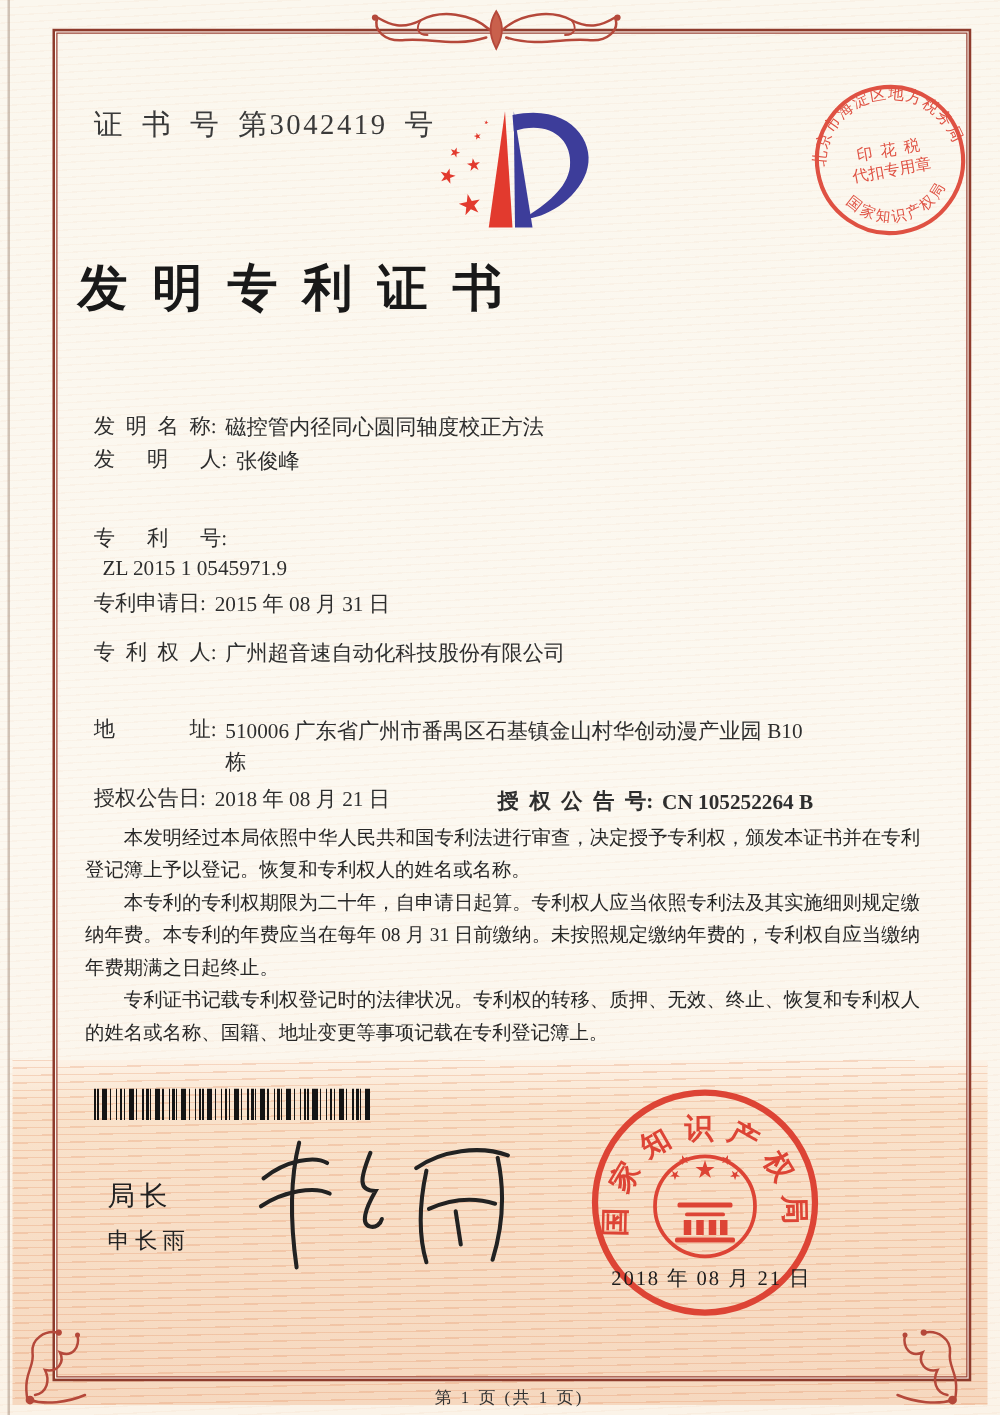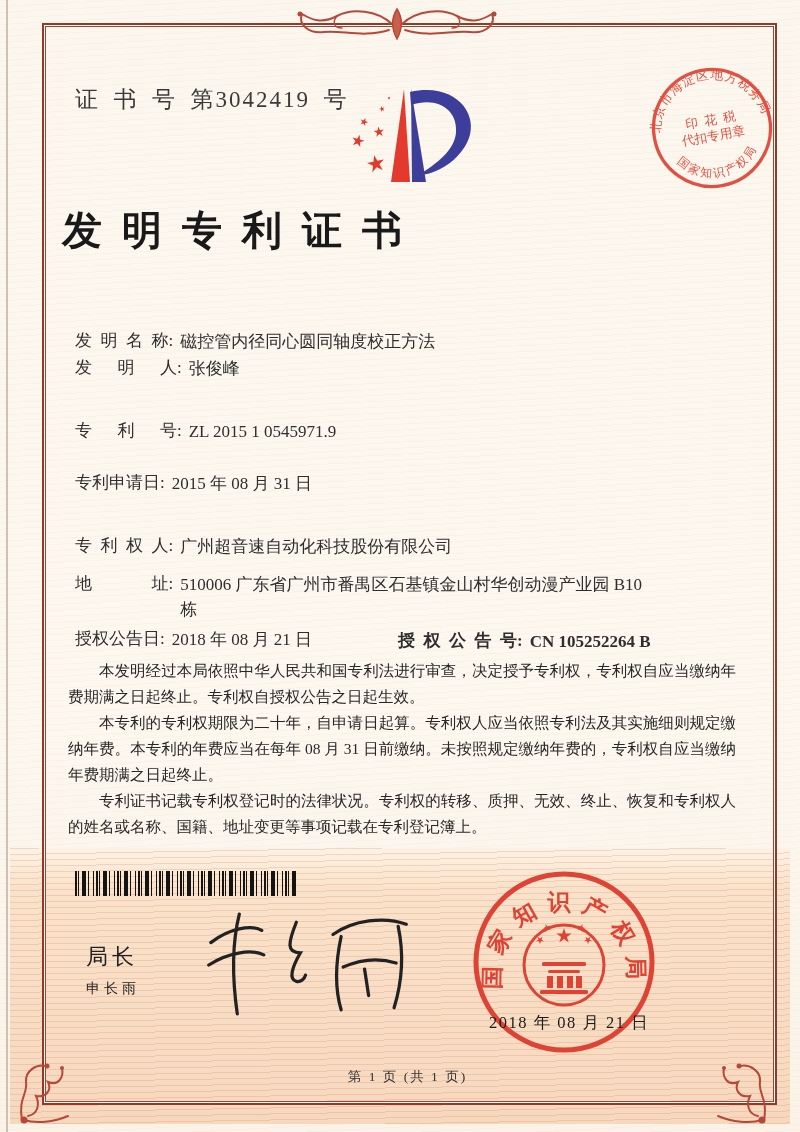--- a/index.html
+++ b/index.html
@@ -54,26 +54,26 @@
   .barcode{
     position:absolute;left:75px;top:871px;width:222px;height:25px;
     background:repeating-linear-gradient(90deg,
       #141414 0 2px,transparent 2px 3px,
       #141414 3px 4px,transparent 4px 7px,
       #141414 7px 11px,transparent 11px 13px,
       #141414 13px 14px,transparent 14px 18px,
       #141414 18px 19px,transparent 19px 21px);
   }
   .sign-title{position:absolute;left:86px;top:942px;font-size:22px;letter-spacing:4px;color:#222;}
-  .sign-name{position:absolute;left:86px;top:980px;font-size:14px;letter-spacing:4px;color:#222;}
+  .sign-name{position:absolute;left:86px;top:980px;font-size:18px;letter-spacing:4px;color:#222;}
   .signature{position:absolute;left:198px;top:908px;width:215px;height:112px;}
   .office-seal{position:absolute;left:468px;top:866px;width:192px;height:192px;}
   .seal-date{position:absolute;left:489px;top:1012px;font-size:16.5px;letter-spacing:1.5px;color:#1c1c1c;}
   .footer{
-    position:absolute;left:42px;top:1068px;width:731px;text-align:center;
+    position:absolute;left:42px;top:1109px;width:731px;text-align:center;
     font-size:13.5px;letter-spacing:2px;color:#333;
   }
   .tax-stamp{position:absolute;left:646px;top:62px;width:132px;height:132px;transform:rotate(-10deg);opacity:.92;}
 </style>
 </head>
 <body>
 
 <div class="page">
 
   <div class="texture"></div>
@@ -151,47 +151,47 @@
   <div class="title">发明专利证书</div>
 
   <div class="f-row" style="top:329px;">
     <span class="f-label">发 明 名 称:</span>
     <span class="f-value">磁控管内径同心圆同轴度校正方法</span>
   </div>
   <div class="f-row" style="top:356px;">
     <span class="f-label">发　 明　 人:</span>
     <span class="f-value">张俊峰</span>
   </div>
-  <div class="f-row" style="top:419px;">
+  <div class="f-row" style="top:419px;flex-direction:column;">
     <span class="f-label">专　 利　 号:</span>
     <span class="f-value">ZL 2015 1 0545971.9</span>
   </div>
   <div class="f-row" style="top:471px;">
     <span class="f-label">专利申请日:</span>
     <span class="f-value">2015 年 08 月 31 日</span>
   </div>
-  <div class="f-row" style="top:534px;text-align:right;">
+  <div class="f-row" style="top:510px;text-align:right;">
     <span class="f-label">专 利 权 人:</span>
     <span class="f-value">广州超音速自动化科技股份有限公司</span>
   </div>
   <div class="f-row" style="top:572px;">
     <span class="f-label">地　　　 址:</span>
     <span class="f-value addr-value">510006 广东省广州市番禺区石基镇金山村华创动漫产业园 B10 栋</span>
   </div>
   <div class="f-row" style="top:627px;">
     <span class="f-label">授权公告日:</span>
     <span class="f-value">2018 年 08 月 21 日</span>
   </div>
   <div class="f-row" style="left:398px;top:629px;font-weight:bold;">
     <span class="f-label">授 权 公 告 号:</span>
     <span class="f-value">CN 105252264 B</span>
   </div>
 
   <div class="paras">
-    <p>本发明经过本局依照中华人民共和国专利法进行审查，决定授予专利权，专利权自应当缴纳年费期满之日起终止。专利权自授权公告之日起生效。</p>
+    <p>本发明经过本局依照中华人民共和国专利法进行审查，决定授予专利权，颁发本证书并在专利登记簿上予以登记。恢复和专利权人的姓名或名称。</p>
     <p>本专利的专利权期限为二十年，自申请日起算。专利权人应当依照专利法及其实施细则规定缴纳年费。本专利的年费应当在每年 08 月 31 日前缴纳。未按照规定缴纳年费的，专利权自应当缴纳年费期满之日起终止。</p>
     <p>专利证书记载专利权登记时的法律状况。专利权的转移、质押、无效、终止、恢复和专利权人的姓名或名称、国籍、地址变更等事项记载在专利登记簿上。</p>
   </div>
 
   <div class="barcode"></div>
 
   <div class="sign-title">局长</div>
   <div class="sign-name">申长雨</div>
   <svg class="signature" viewBox="0 0 210 110">
     <g stroke="#222" fill="none" stroke-width="3.2" stroke-linecap="round">

